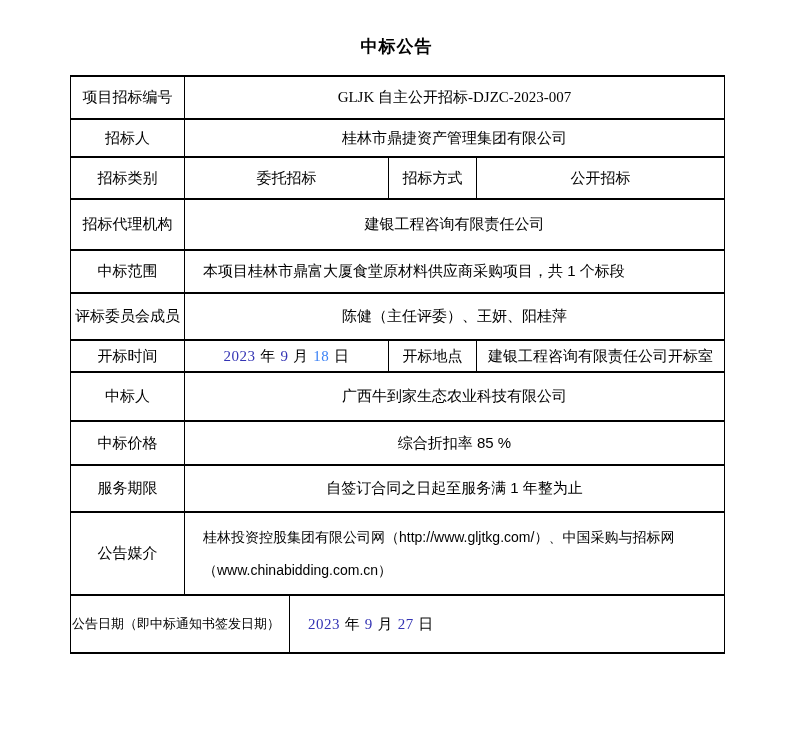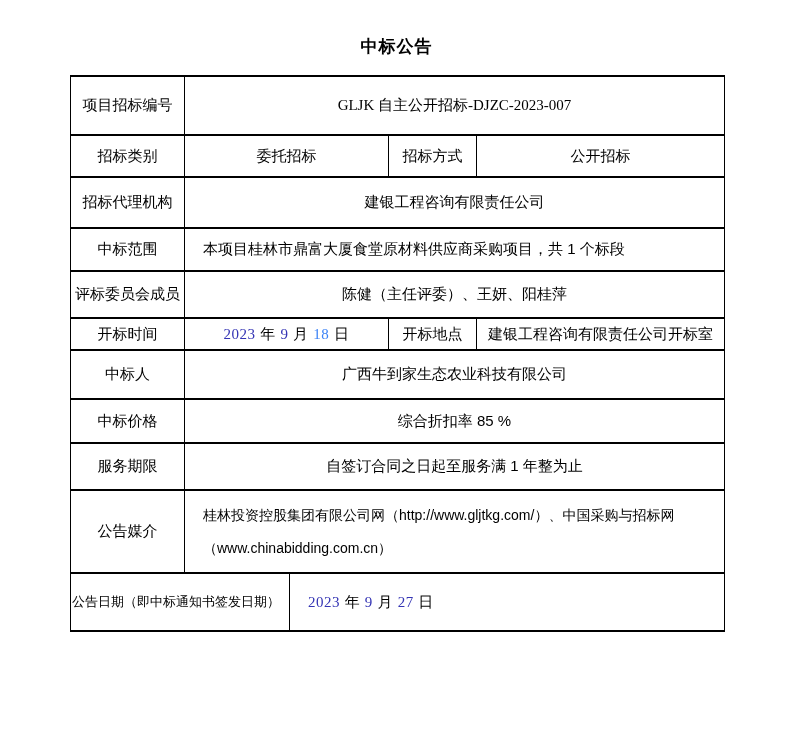--- a/index.html
+++ b/index.html
@@ -63,25 +63,29 @@
     <colgroup>
       <col style="width:114px">
       <col style="width:105px">
       <col style="width:99px">
       <col style="width:88px">
       <col style="width:248px">
     </colgroup>
 
     <tbody>
 
-    <tr style="height:59px">
+    <tr style="height:43px">
       <td>项目招标编号</td>
       <td colspan="4" class="mono">GLJK 自主公开招标-DJZC-2023-007</td>
     </tr>
 
+    <tr style="height:38px">
+      <td>招标人</td>
+      <td colspan="4">桂林市鼎捷资产管理集团有限公司</td>
+    </tr>
 
     <tr style="height:42px">
       <td>招标类别</td>
       <td colspan="2">委托招标</td>
       <td>招标方式</td>
       <td>公开招标</td>
     </tr>
 
     <tr style="height:51px">
       <td>招标代理机构</td>

